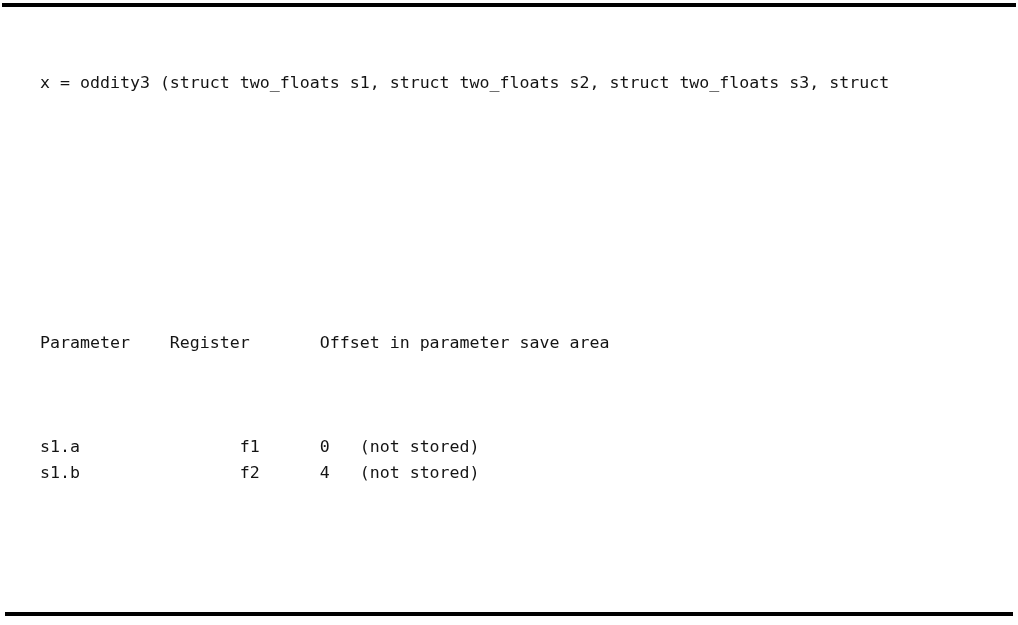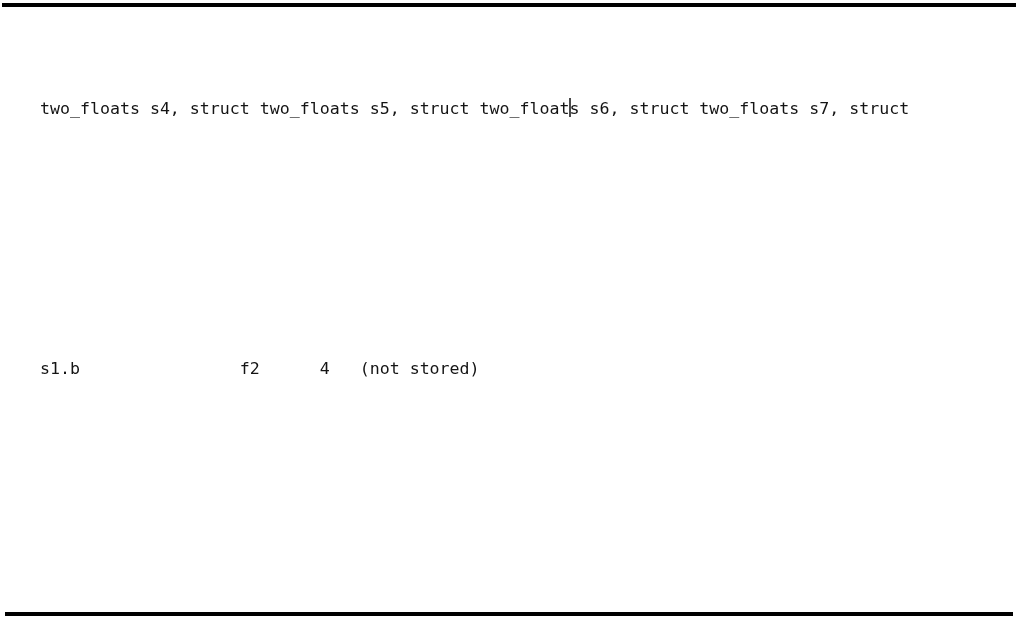--- a/index.html
+++ b/index.html
@@ -52,25 +52,26 @@
   }
 </style>
 </head>
 <body>
 
 <div class="page">
 
   <div class="rule rule-top"></div>
 
   <div class="content">
+    <div class="line"><span>x = oddity3 (struct two_floats s1, struct two_floats s2, struct two_floats s3, struct</span></div>
 
-    <div class="line"><span>two_floats s4, struct two_floats s5, struct two_float</span><span class="caret"></span><span>s s6, struct two_floats s7, struct</span></div>
 
 
     <div class="line"></div>
 
+    <div class="line" id="table-header">Parameter    Register       Offset in parameter save area</div>
 
-    <div id="table-rows"><div class="line">s1.b                f2      4   (not stored)</div></div>
+    <div id="table-rows"><div class="line">s1.a                f1      0   (not stored)</div><div class="line">s1.b                f2      4   (not stored)</div></div>
   </div>
 
   <div class="rule rule-bottom"></div>
 
 </div>
 
 </body></html>

